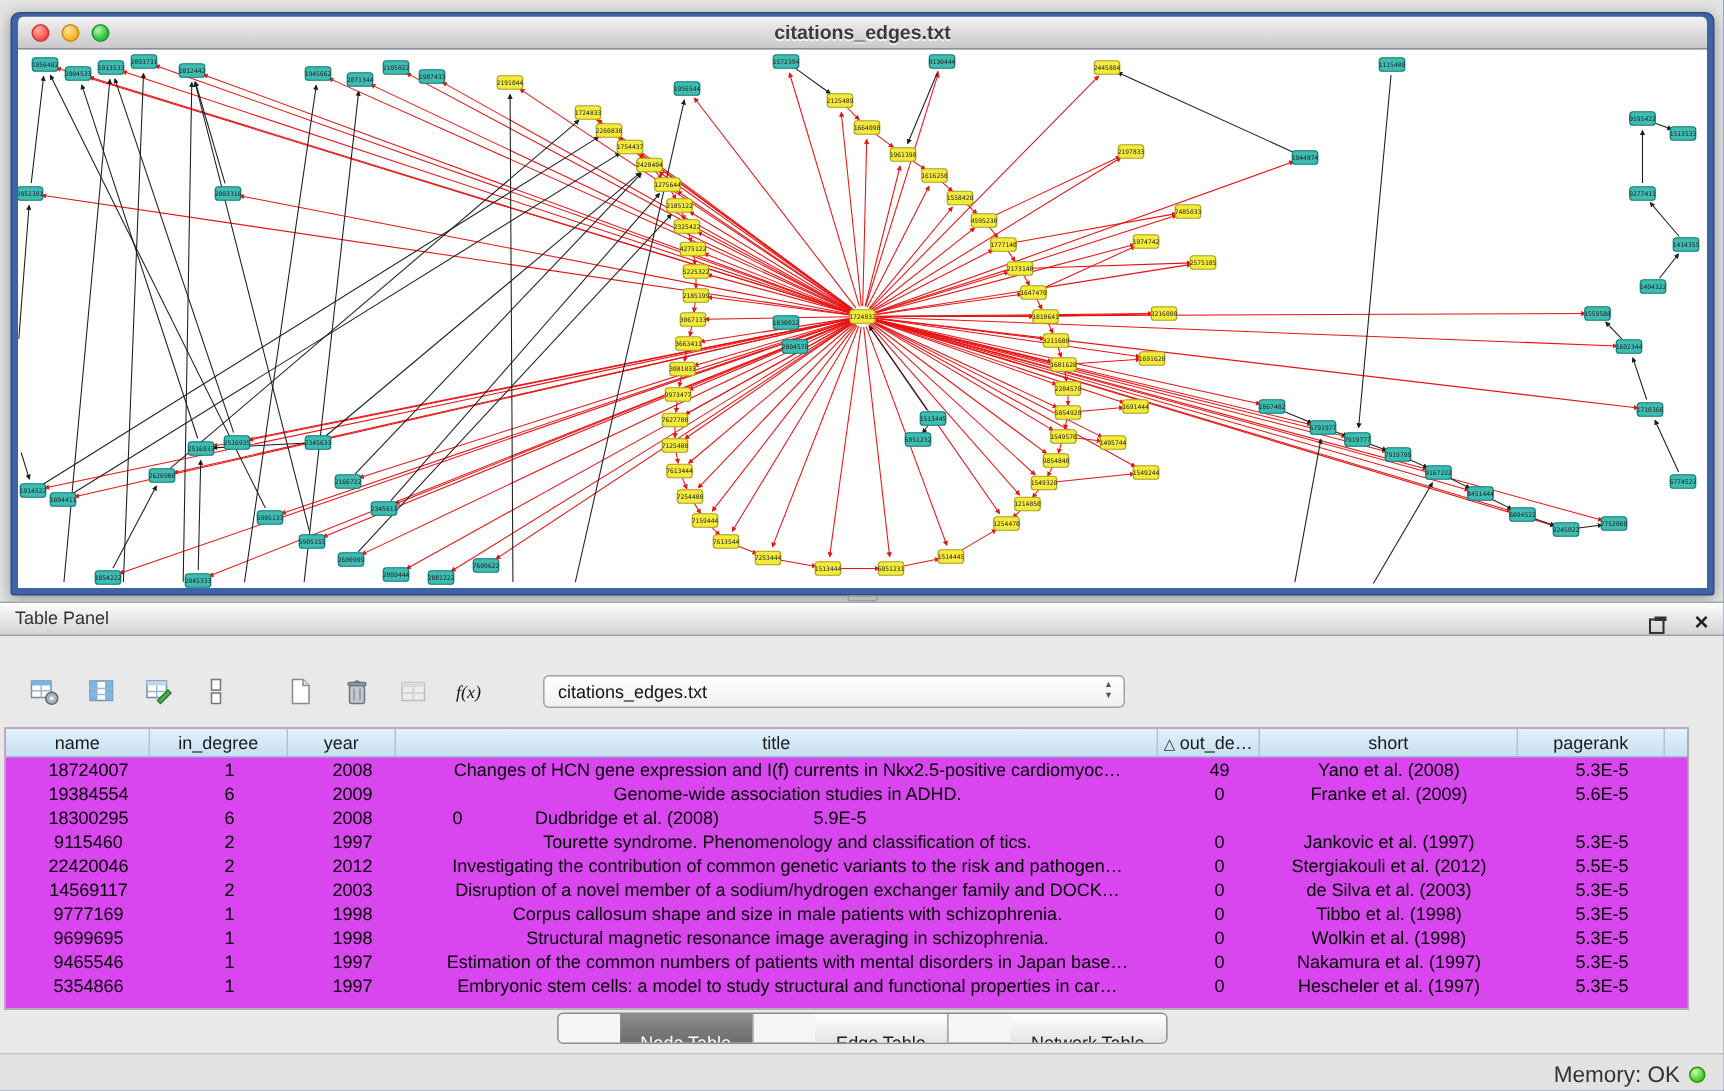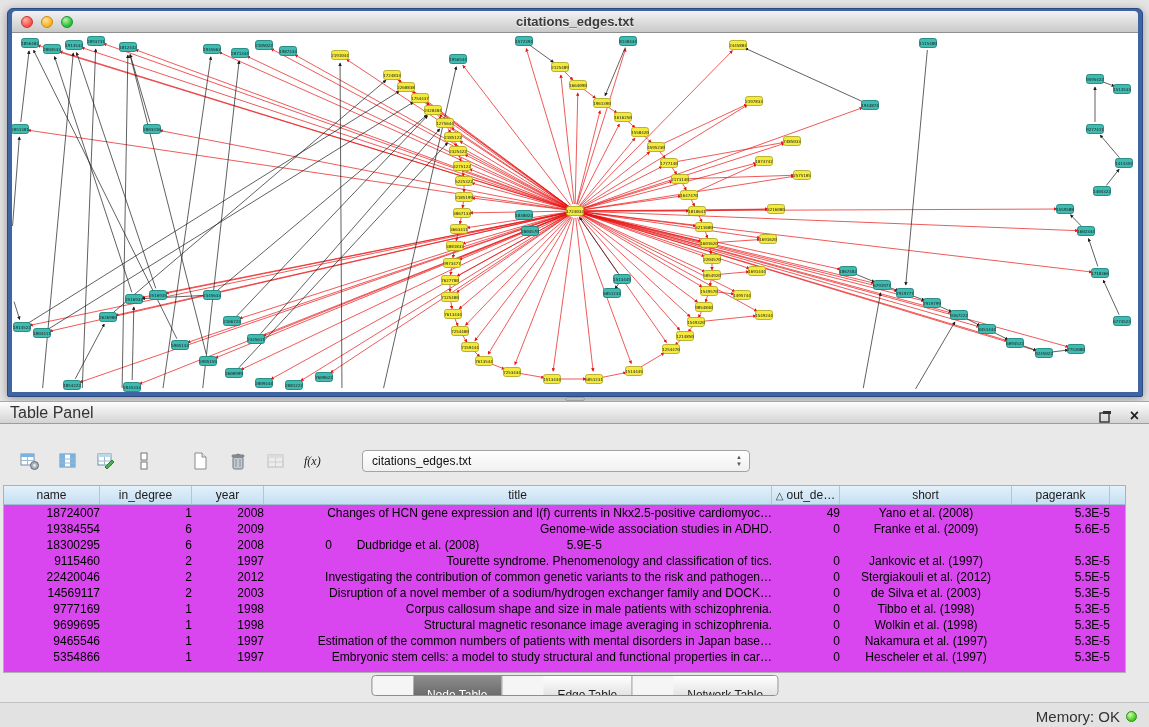--- a/index.html
+++ b/index.html
@@ -44,21 +44,21 @@
     position: absolute; left: 565px; top: 397px; width: 20px; height: 4px;
     background: #bdbdbd; border-radius: 2px; border: 1px solid #a0a0a0;
   }
 
   
   .panel-header {
     position: absolute; left: 0; top: 401px; width: 1149px; height: 23px;
     background: linear-gradient(#fdfdfd, #d3d3d3);
     border-top: 1px solid #a6a6a6; border-bottom: 1px solid #9d9d9d;
   }
-  .panel-title { font-size: 16px; color: #333; line-height: 21px; padding-left: 10px; display: inline-block; }
+  .panel-title { font-size: 12px; color: #333; line-height: 21px; padding-left: 10px; display: inline-block; }
   .panel-header-icons { position: absolute; right: 10px; top: 3px; display: flex; gap: 12px; align-items: center; }
   .float-icon svg { display: block; }
   .close-x { font-size: 16px; font-weight: bold; color: #222; line-height: 16px; cursor: default; }
 
   .panel-body {
     position: absolute; left: 0; top: 424px; width: 1149px; height: 303px;
     background: #e9e9e9;
   }
 
   .toolbar { position: absolute; left: 18px; top: 26px; height: 26px; display: flex; align-items: flex-start; gap: 14px; }
@@ -93,21 +93,21 @@
   .sort-glyph { font-size: 10px; color: #333; margin-right: 3px; }
   .tbody { }
   .tr { display: flex; height: 16px; }
   .td {
     font-size: 12px; color: #000; line-height: 16px; flex: none;
     overflow: hidden; white-space: nowrap;
   }
   .c0 { width: 96px; }  .c1 { width: 92px; }  .c2 { width: 72px; }
   .c3 { width: 508px; } .c4 { width: 68px; }  .c5 { width: 172px; }
   .c6 { width: 98px; }
-  .a-left { text-align: right; padding-left: 14px; }
+  .a-left { text-align: center; padding-left: 14px; }
   .a-center { text-align: center; }
 
   
   .tabs {
     position: absolute; left: 50%; top: 251px; transform: translateX(-50%);
     display: flex; height: 21px; border: 1px solid #8d8d8d; border-radius: 4px;
     overflow: hidden; background: #f5f5f5;
   }
   .seg {
     font-size: 12px; line-height: 19px; padding: 10px 14px; color: #1d1d1d;

